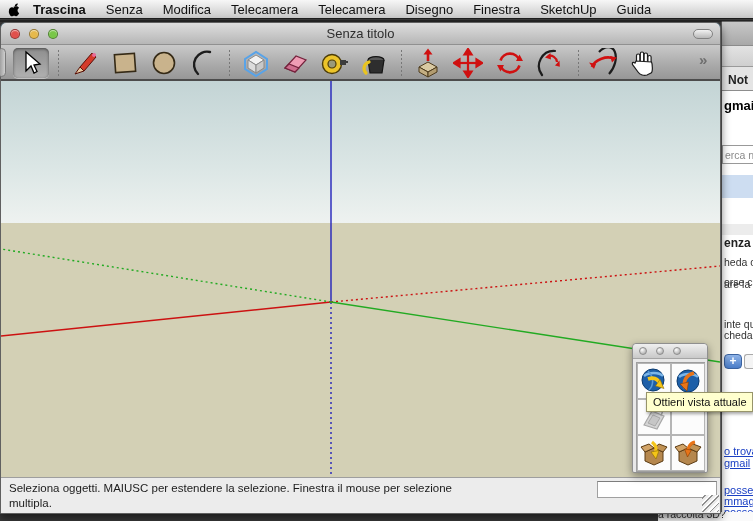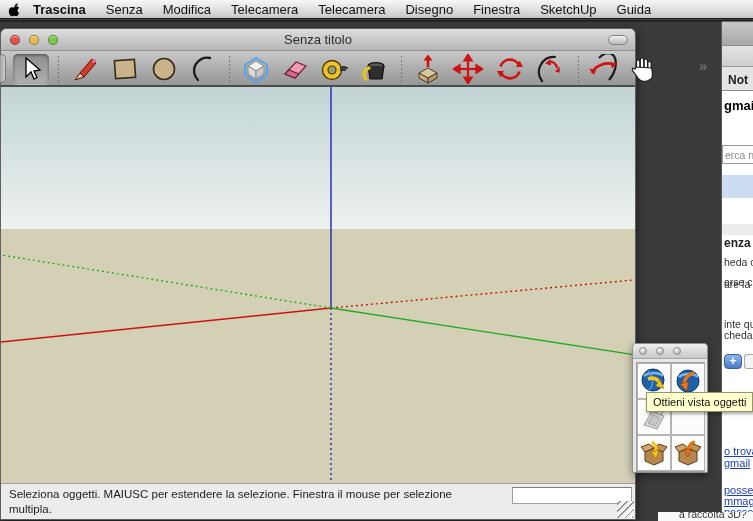--- a/index.html
+++ b/index.html
@@ -29,25 +29,25 @@
   .bw-frag.big { font-weight:bold; font-size:13px; color:#000; }
   .bw-frag.search { left:0; width:32px; height:19px; background:#fff; border:1px solid #999;
     font-size:10.5px; color:#8a8a8a; padding:3px 0 0 2px; }
   .bw-frag.h2 { font-weight:bold; font-size:12px; color:#222; }
   .bw-frag.small { font-size:10.5px; }
   .bw-frag.link { font-size:11px; color:#1a3fc4; text-decoration:underline; cursor:pointer; }
   .bw-plus { position:absolute; left:2px; top:333px; width:18px; height:15px; border-radius:4px;
     background:linear-gradient(180deg,#8fb4e8,#4a7cc8); border:1px solid #3a62a0; color:#fff;
     font-weight:bold; font-size:12px; line-height:13px; text-align:center; }
   .bw-plusbox { position:absolute; left:22px; top:333px; width:10px; height:15px; background:#f4f4f4; border:1px solid #aaa; border-right:none; border-radius:3px 0 0 3px; }
-  .bw-bottom { position:absolute; left:658px; top:512px; width:95px; height:9px; background:#fafafa; overflow:hidden; z-index:1;padding-left:21px; }
+  .bw-bottom { position:absolute; left:658px; top:512px; width:95px; height:9px; background:#fafafa; overflow:hidden; z-index:1; }
   .bw-bottom span { display:block; margin-top:-4px; font-size:10.5px; color:#333; white-space:nowrap; }
 
   
-  .window { position:absolute; left:0; top:28px; width:636px; height:492px; z-index:10;
+  .window { position:absolute; left:0; top:22px; width:721px; height:492px; z-index:10;
     border:1px solid #606060; border-radius:6px 6px 0 0;
     box-shadow:0 4px 10px rgba(0,0,0,.55); background:#0c4a6e; }
   .titlebar { position:relative; height:22px; border-radius:5px 5px 0 0;
     background:linear-gradient(180deg,#dedede,#b6b6b6); border-bottom:1px solid #909090;
     display:flex; align-items:center; }
   .title { position:absolute; left:0; right:0; text-align:center; font-size:13px; color:#2e2e2e; }
   .lights { display:flex; gap:9px; margin-left:9px; z-index:2; }
   .light { width:10px; height:10px; border-radius:50%; border:1px solid rgba(0,0,0,.35);
     box-shadow:inset 0 1px 1px rgba(255,255,255,.6); }
   .light.close { background:#e0504d; } .light.min { background:#e6b94c; } .light.max { background:#79c748; }
@@ -336,21 +336,21 @@
         <polygon points="5,13 14,9 23,13 23,22 14,26 5,22" fill="#b5874e" stroke="#5c3c14" stroke-width="1"></polygon>
         <polygon points="5,13 1,8 9,5 14,9" fill="#d2a468" stroke="#5c3c14" stroke-width="1"></polygon>
         <polygon points="23,13 27,8 19,5 14,9" fill="#c09254" stroke="#5c3c14" stroke-width="1"></polygon>
         <path d="M14 14 C13 9 16 4 21 3" stroke="#e87418" stroke-width="3.2" fill="none"></path>
         <polygon points="10.5,10 13.5,18 17.5,11" fill="#e87418" stroke="#8a3c00" stroke-width=".6"></polygon>
       </svg>
     </div>
   </div>
 </div>
 
-<div class="tooltip">Ottieni vista oggetti</div>
+<div class="tooltip">Ottieni vista attuale</div>
 
 <div class="menubar-shadow"></div>
 <div class="menubar">
   <div class="apple">
     <svg width="13" height="15" viewBox="0 0 24 28">
       <path d="M15 5.5 C16 3.5 18.5 2.5 20 2.7 C20 4.6 19 6.4 17.6 7.5 C16.2 8.6 14.6 8.4 14.5 8.2 C14.3 7.3 14.4 6.4 15 5.5 Z" fill="#000"></path>
       <path d="M12 9 c1.5 0 3-1 5-1 c2.5 0 4.4 1.3 5.4 3 c-2.2 1.3-3 3-2.8 5.2 c.2 2.4 1.6 3.9 3 4.5 c-.8 2.3-2.9 5.8-5.3 5.8 c-1.6 0-2.2-.9-4.1-.9 c-1.9 0-2.7.9-4.2.9 c-2.6 0-5.7-4.4-5.7-9 c0-4.7 3-7.5 5.8-7.5 c1.5 0 2.6 1 3.9 1 Z" fill="#000"></path>
     </svg>
   </div>
   <div style="display:flex">

